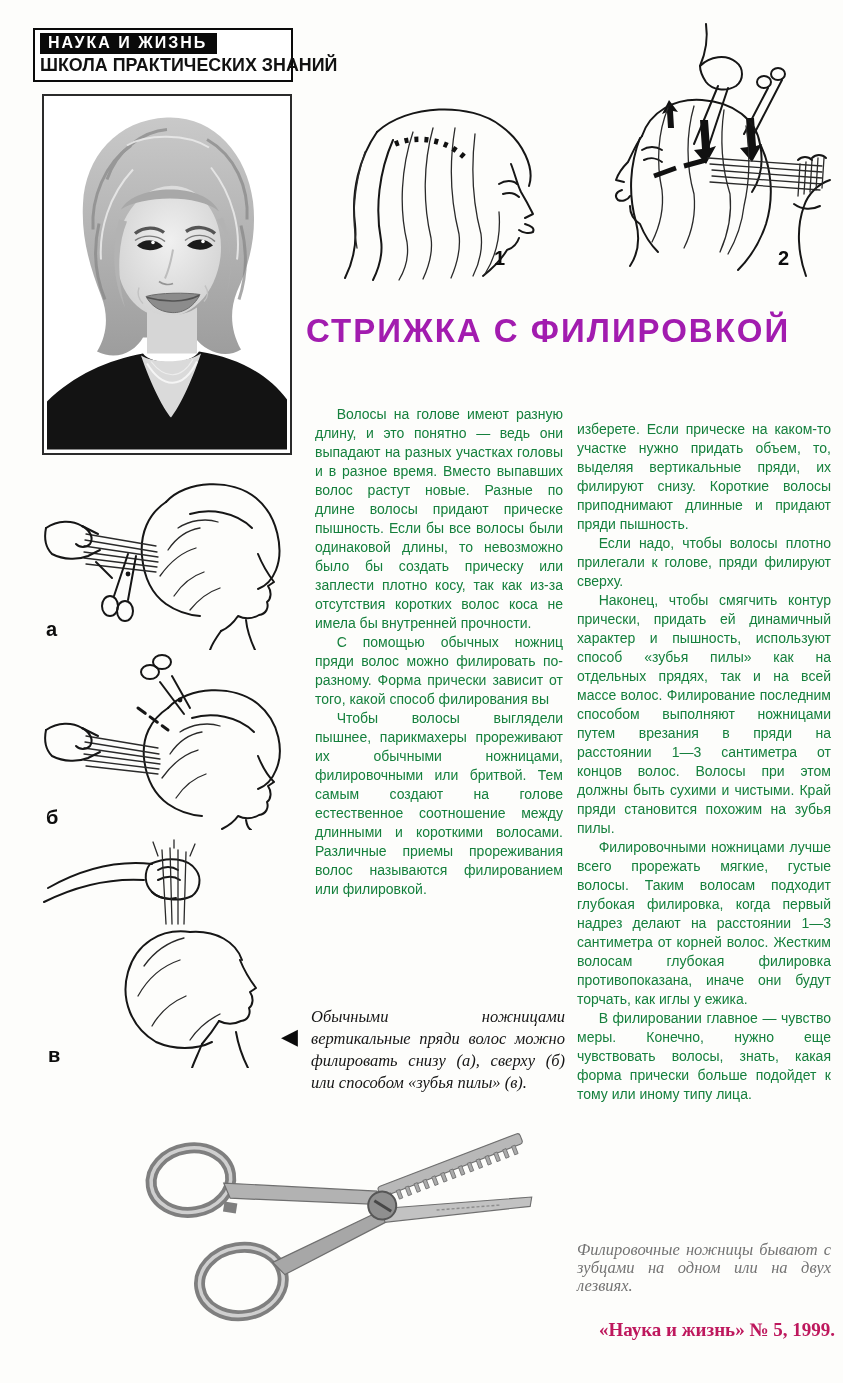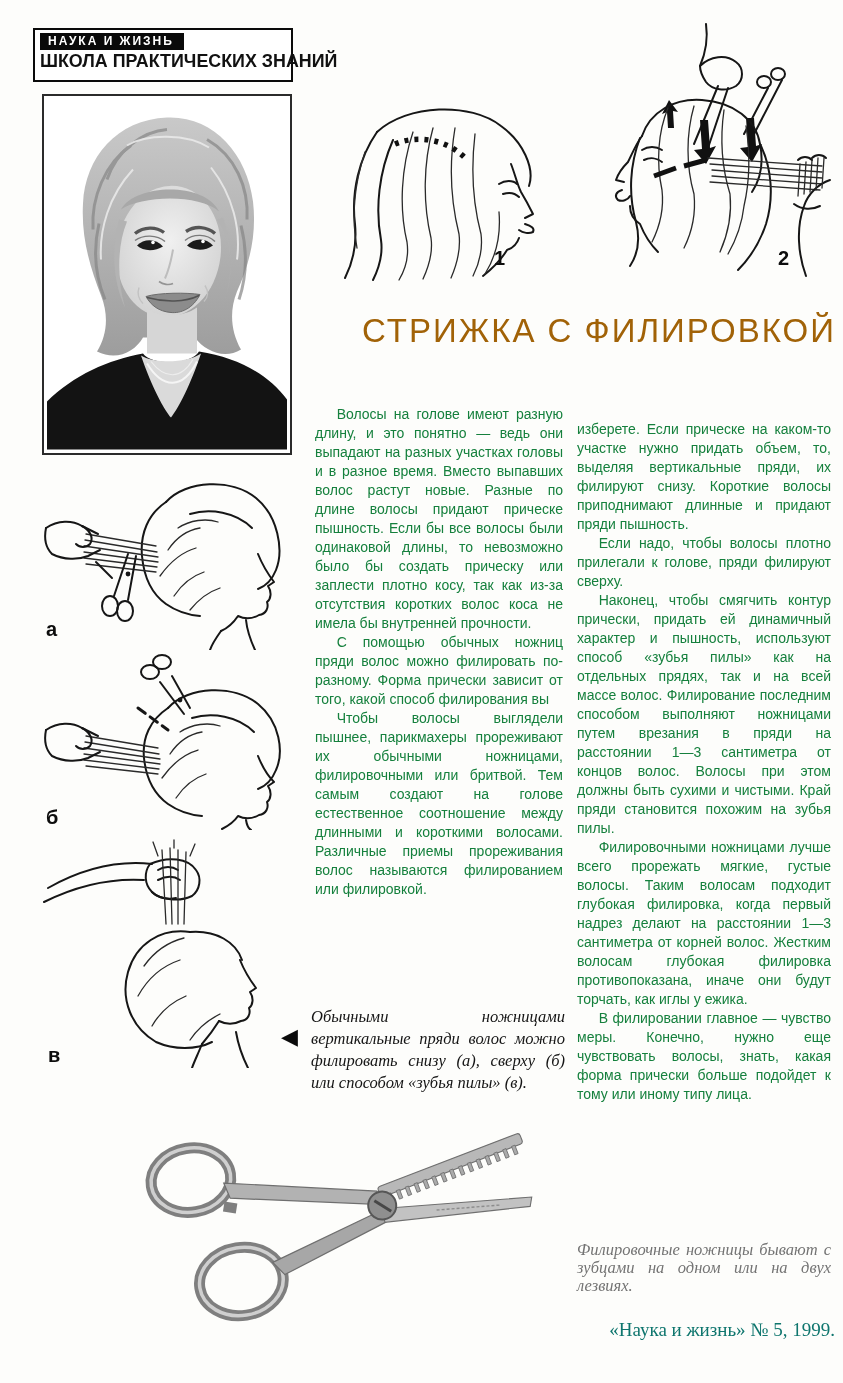--- a/index.html
+++ b/index.html
@@ -2,21 +2,21 @@
 <html lang="ru"><head>
 <meta charset="utf-8">
 <style>
   html,body{margin:0;padding:0;}
   body{background:#e8e8e6;font-family:"Liberation Sans",sans-serif;color:#111;}
   .page{position:relative;width:843px;height:1383px;background:#fdfdfb;margin:0 auto;overflow:hidden;}
 
   
   .masthead{position:absolute;left:33px;top:28px;width:260px;height:54px;border:2px solid #0a0a0a;background:#fff;box-sizing:border-box;}
   .masthead-bar{display:inline-block;margin:3px 0 0 5px;background:#0a0a0a;color:#fff;
-    font-weight:bold;font-size:12px;letter-spacing:2px;padding:1px 10px 2px 8px;white-space:nowrap;}
+    font-weight:bold;font-size:16px;letter-spacing:2px;padding:1px 10px 2px 8px;white-space:nowrap;}
   .masthead-section{margin:0 0 0 5px;font-weight:bold;font-size:19px;white-space:nowrap;
     transform:scaleX(.94);transform-origin:left center;letter-spacing:0;}
 
   
   .portrait{position:absolute;left:42px;top:94px;width:250px;height:361px;border:2px solid #2b2b2b;
     background:#fff;box-sizing:border-box;padding:3px;}
   .portrait svg{width:100%;height:100%;display:block;}
 
   
   .fig{position:absolute;}
@@ -34,22 +34,22 @@
   .label-b{left:46px;top:806px;}
   .label-v{left:48px;top:1044px;}
   .label-1{left:494px;top:247px;}
   .label-2{left:778px;top:247px;}
 
   
   .scissors-photo{position:absolute;left:78px;top:1083px;width:474px;height:240px;}
   .scissors-photo svg{width:100%;height:100%;display:block;}
 
   
-  .title{position:absolute;left:306px;top:312px;width:530px;text-align:right;
-    font-size:33px;font-weight:normal;letter-spacing:2px;white-space:nowrap;color:#a16207;}
+  .title{position:absolute;left:306px;top:312px;width:530px;text-align:left;
+    font-size:33px;font-weight:bold;letter-spacing:2px;white-space:nowrap;color:#a21caf;}
   .byline{position:absolute;left:306px;top:368px;width:530px;text-align:center;
     font-size:16px;font-weight:bold;color:#141414;}
 
   
   .col{position:absolute;font-size:14px;line-height:19px;text-align:justify;color:#15803d;}
   .col1{left:315px;top:405px;width:248px;}
   .col2{left:577px;top:420px;width:254px;}
   .col p{margin:0;text-indent:1.55em;}
   .col p.noindent{text-indent:0;}
 
@@ -62,21 +62,21 @@
 
   
   .note{position:absolute;left:577px;top:1241px;width:254px;
     font-family:"Liberation Serif",serif;font-style:italic;font-size:16.5px;line-height:18px;
     text-align:justify;color:#737373;}
 
   
   .footer-left{position:absolute;left:44px;top:1387px;font-family:"Liberation Serif",serif;
     font-weight:bold;font-size:16px;color:#0d0d0d;text-align:right;}
   .footer-right{position:absolute;right:8px;top:1319px;font-family:"Liberation Serif",serif;
-    font-weight:normal;font-size:19px;color:#0f766e;}
+    font-weight:bold;font-size:19px;color:#be185d;}
 </style>
 </head>
 <body>
 
 <div class="page">
 
   <div class="masthead">
     <div class="masthead-bar">НАУКА И ЖИЗНЬ</div>
     <div class="masthead-section">ШКОЛА ПРАКТИЧЕСКИХ ЗНАНИЙ</div>
   </div>

